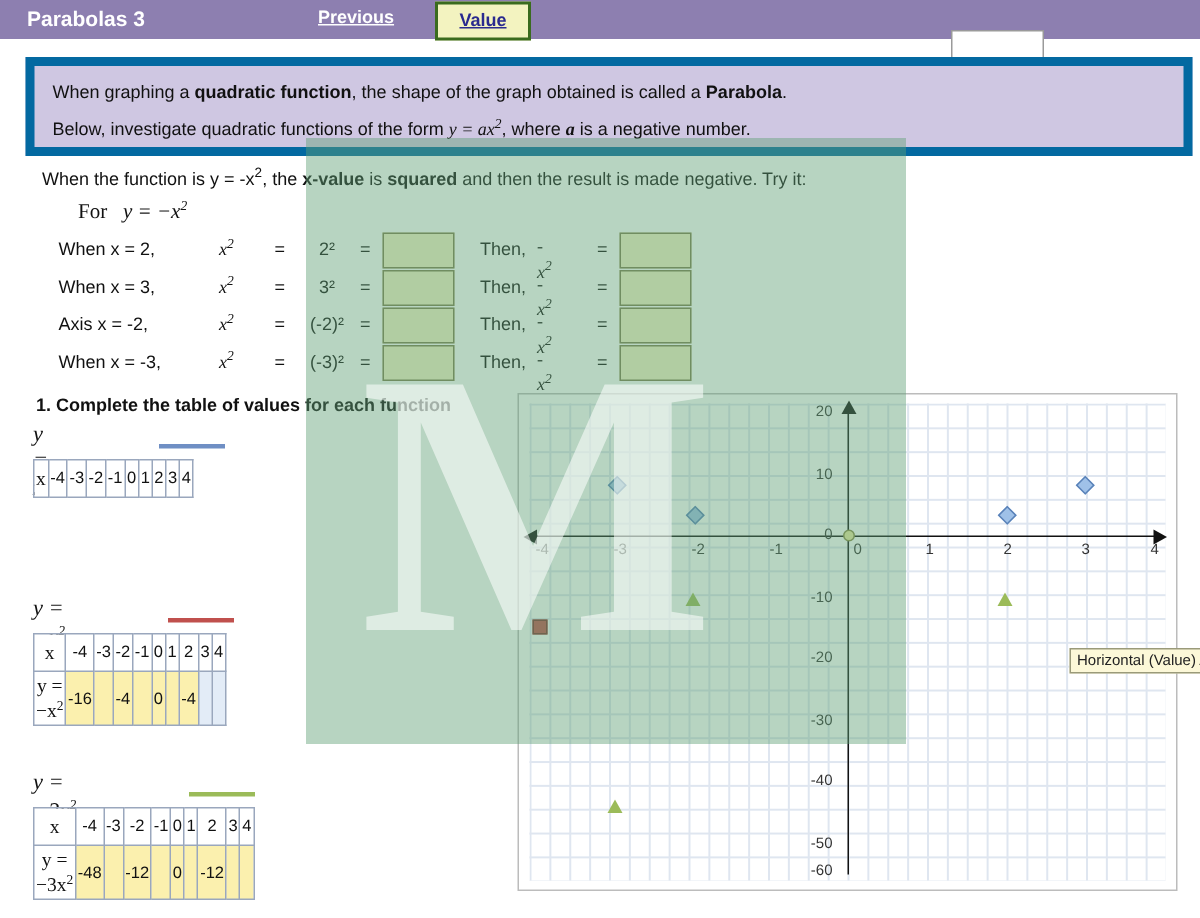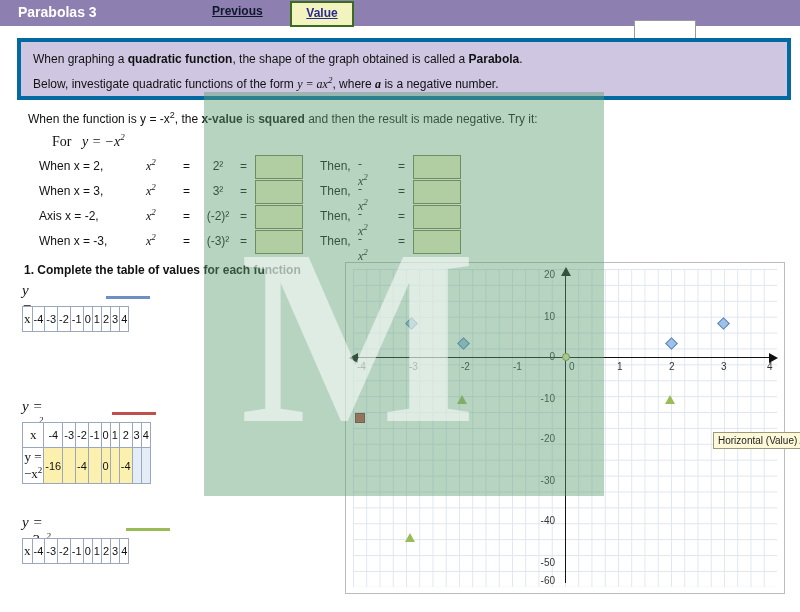--- a/index.html
+++ b/index.html
@@ -17,42 +17,42 @@
     position:absolute;left:0;top:0;width:800px;height:26px;
     background:#8d7fb0;
   }
   .topbar .title{
     position:absolute;left:18px;top:4px;
     font-size:14px;font-weight:bold;color:#ffffff;
   }
   .navlink{
     position:absolute;top:4px;
     font-size:12px;font-weight:bold;
-    color:#0f172a;text-decoration:underline;
+    color:#ffffff;text-decoration:underline;
     cursor:pointer;
   }
   .navlink.prev{left:212px;}
   .navbtn{
     position:absolute;left:290px;top:1px;
     width:60px;height:22px;
     background:#f3f3c0;
     border:2px solid #3a6b1e;
     color:#2a2a8f;font-size:12px;font-weight:bold;
     text-align:center;line-height:20px;
     text-decoration:underline;
     cursor:pointer;
   }
   .blankbox{
     position:absolute;left:634px;top:20px;width:60px;height:24px;
     background:#ffffff;border:1px solid #9a9a9a;
   }
   
   .intro{
     position:absolute;left:17px;top:38px;width:766px;height:54px;
-    background:#cfc7e2;border:4px solid #0369a1;
+    background:#cfc7e2;border:6px solid #0369a1;
   }
   .intro p{margin:0;position:absolute;left:12px;font-size:12px;color:#111;}
   .intro .l1{top:10px;}
   .intro .l2{top:33px;}
   .math{font-family:"Liberation Serif", serif;font-style:italic;}
   sup{font-size:9px;}
   
   .explain{
     position:absolute;left:28px;top:110px;font-size:12px;
   }
@@ -316,20 +316,32 @@
       <td class="hdr">-4</td>
       <td class="hdr">-3</td>
       <td class="hdr">-2</td>
       <td class="hdr">-1</td>
       <td class="hdr">0</td>
       <td class="hdr">1</td>
       <td class="hdr">2</td>
       <td class="hdr">3</td>
       <td class="hdr">4</td>
     </tr>
+    <tr>
+      <td class="lbl"><span>y = −3x</span><sup>2</sup></td>
+      <td class="yellow">-48</td>
+      <td class="yellow"></td>
+      <td class="yellow">-12</td>
+      <td class="yellow"></td>
+      <td class="yellow">0</td>
+      <td class="yellow"></td>
+      <td class="yellow">-12</td>
+      <td class="yellow"></td>
+      <td class="yellow"></td>
+    </tr>
   </tbody>
     </table>
 </div>
 
 <div class="graphpanel">
   <div class="plot" style="left:7px;top:6px;">
     <div class="grid"></div>
 
     <div class="axis-x"></div>
     <div class="axis-y"></div>

